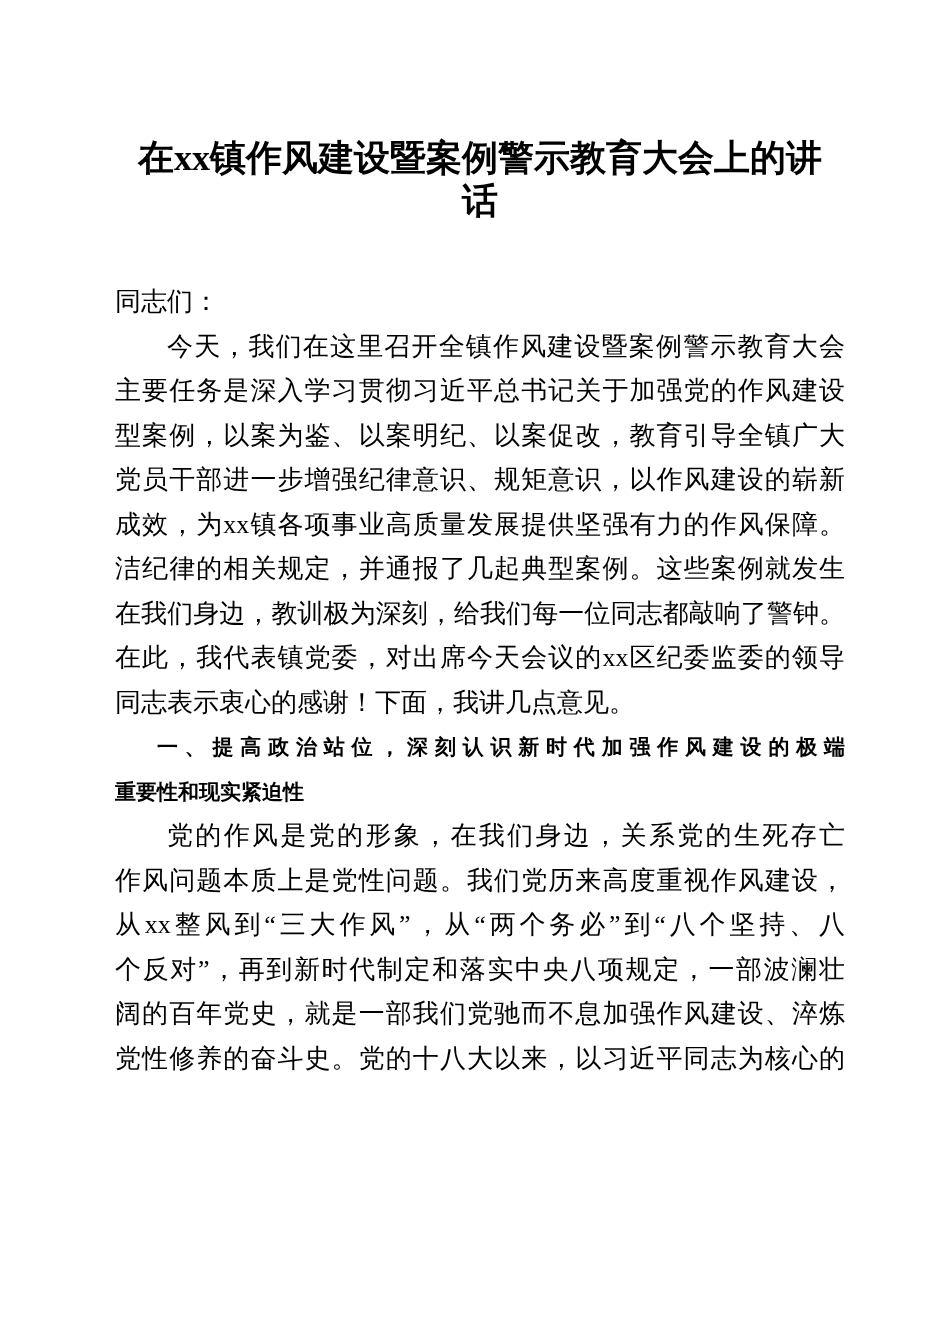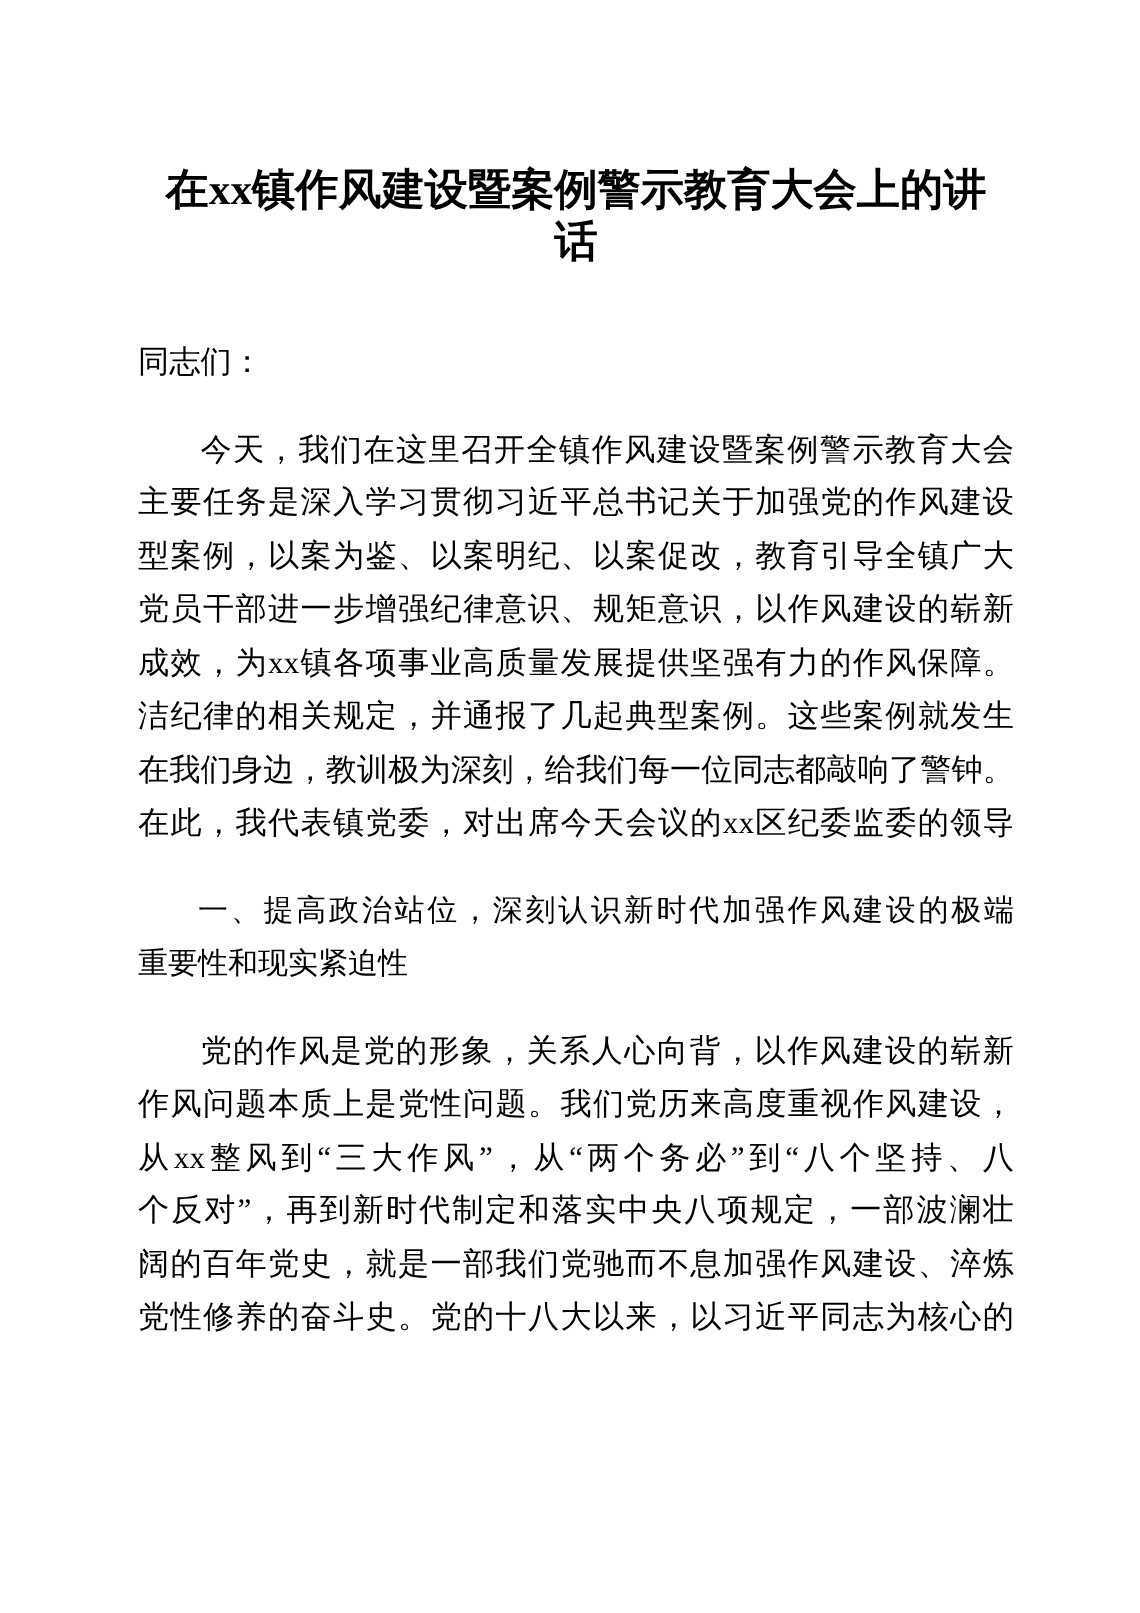--- a/index.html
+++ b/index.html
@@ -41,26 +41,25 @@
   .line {
     text-align: justify;
     text-align-last: justify;
     white-space: nowrap;
   }
   .line.left {
     text-align-last: left;
   }
   .line.indent {
     text-indent: 2em;
-    margin-top: 28px;
   }
   .line.heading {
     font-family: "Liberation Sans", "DejaVu Sans", sans-serif;
-    font-weight: normal;
-    font-size: 25px;
+    font-weight: bold;
+    font-size: 21px;
   }
 </style>
 </head>
 <body>
 
 <div class="page">
   <div class="text-area">
 
     <div class="title-block">
       <div class="t-line">在xx镇作风建设暨案例警示教育大会上的讲</div>
@@ -70,23 +69,24 @@
     <div class="body-block">
       <div class="line left">同志们：</div>
       <div class="line indent">今天，我们在这里召开全镇作风建设暨案例警示教育大会</div>
       <div class="line">主要任务是深入学习贯彻习近平总书记关于加强党的作风建设</div>
       <div class="line">型案例，以案为鉴、以案明纪、以案促改，教育引导全镇广大</div>
       <div class="line">党员干部进一步增强纪律意识、规矩意识，以作风建设的崭新</div>
       <div class="line">成效，为xx镇各项事业高质量发展提供坚强有力的作风保障。</div>
       <div class="line">洁纪律的相关规定，并通报了几起典型案例。这些案例就发生</div>
       <div class="line">在我们身边，教训极为深刻，给我们每一位同志都敲响了警钟。</div>
       <div class="line">在此，我代表镇党委，对出席今天会议的xx区纪委监委的领导</div>
+      <div class="line left">同志表示衷心的感谢！下面，我讲几点意见。</div>
       <div class="line heading indent">一、提高政治站位，深刻认识新时代加强作风建设的极端</div>
       <div class="line heading left">重要性和现实紧迫性</div>
-      <div class="line indent">党的作风是党的形象，关系人心向背，以作风建设的崭新</div>
+      <div class="line indent">党的作风是党的形象，在我们身边，关系党的生死存亡</div>
       <div class="line">作风问题本质上是党性问题。我们党历来高度重视作风建设，</div>
       <div class="line">从xx整风到“三大作风”，从“两个务必”到“八个坚持、八</div>
       <div class="line">个反对”，再到新时代制定和落实中央八项规定，一部波澜壮</div>
       <div class="line">阔的百年党史，就是一部我们党驰而不息加强作风建设、淬炼</div>
       <div class="line">党性修养的奋斗史。党的十八大以来，以习近平同志为核心的</div>
     </div>
 
   </div>
 </div>
 

